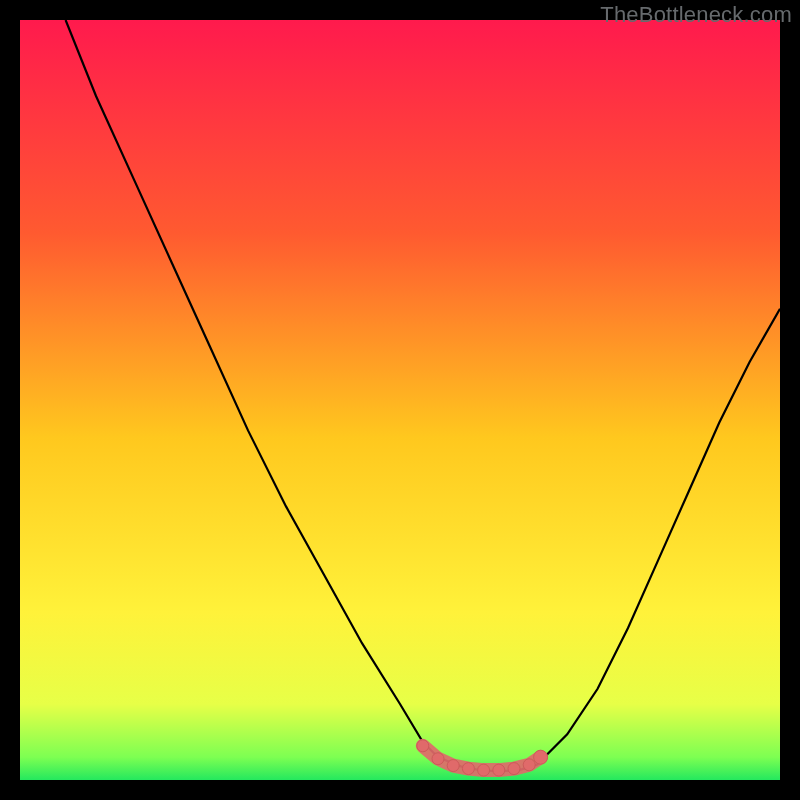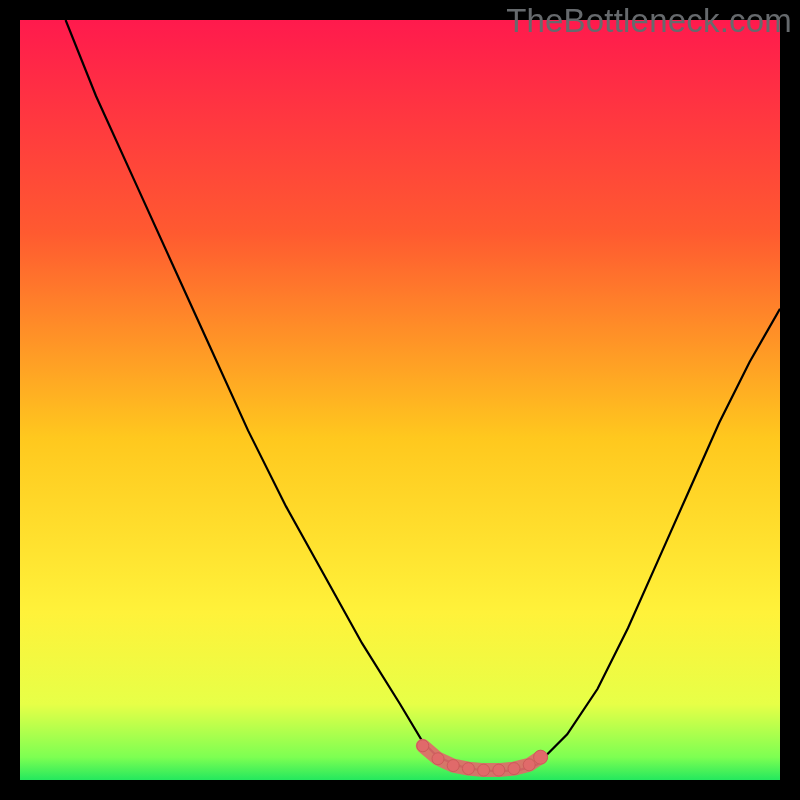--- a/index.html
+++ b/index.html
@@ -24,21 +24,21 @@
     left: 0;
     top: 0;
     width: 760px;
     height: 760px;
   }
   .watermark {
     position: absolute;
     top: 2px;
     right: 8px;
     color: #666a6d;
-    font-size: 33px;
+    font-size: 22px;
     letter-spacing: 0.2px;
     font-weight: 500;
   }
   svg { display: block; }
 </style>
 </head>
 <body>
 
 <div class="frame">
   <svg class="plot" viewBox="0 0 760 760">

